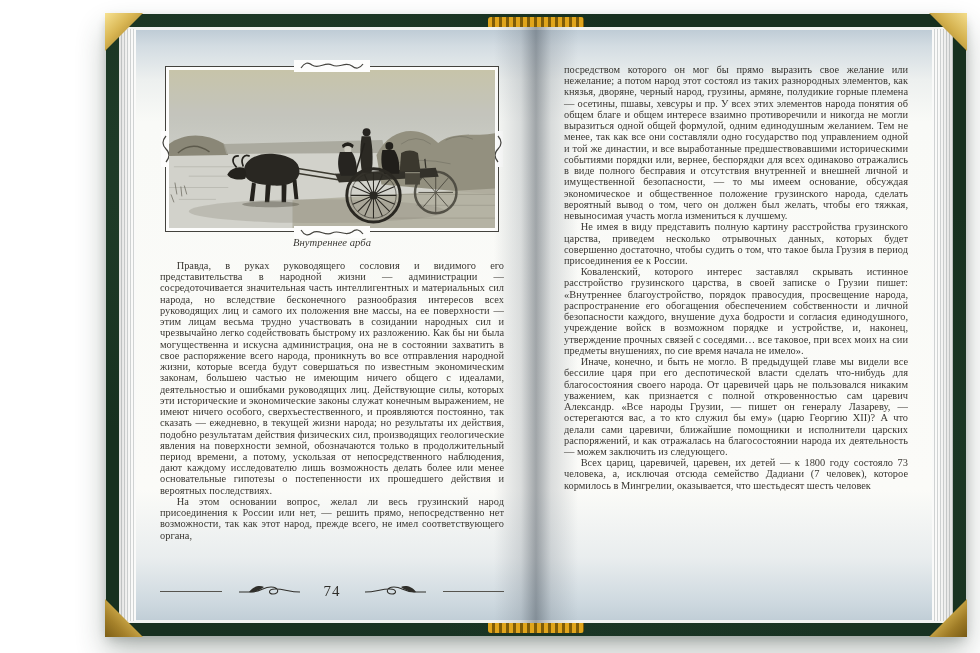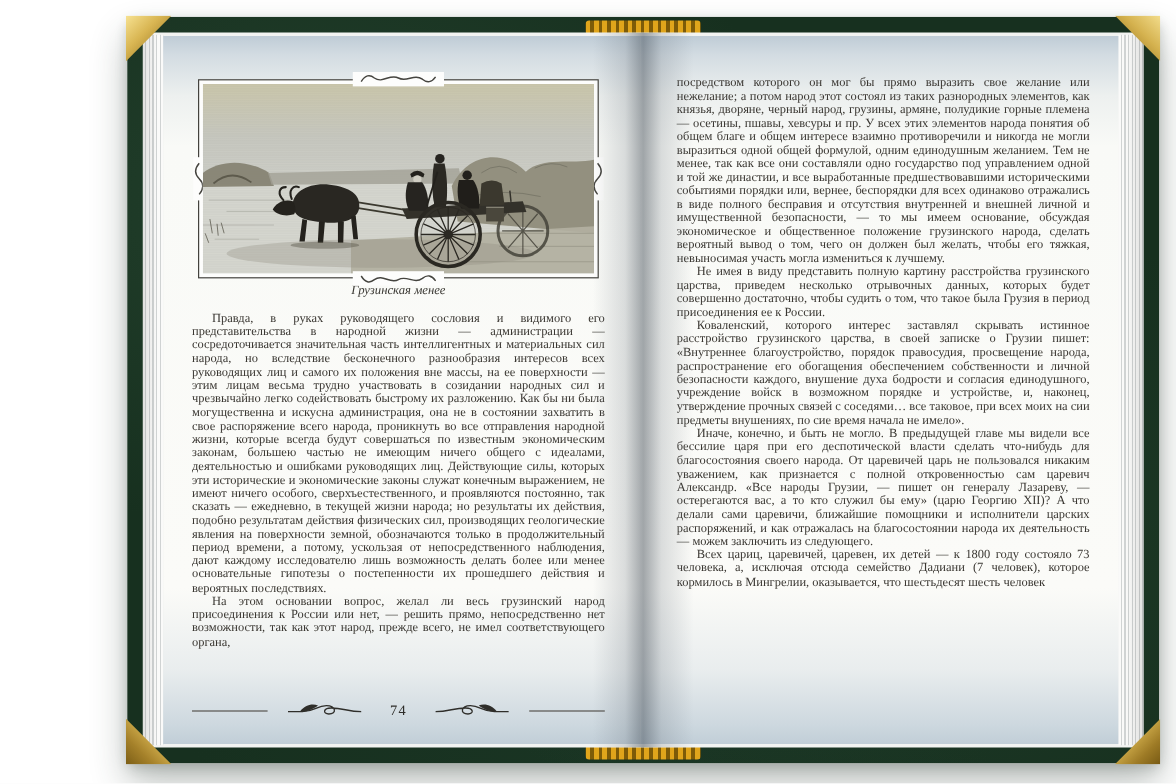--- a/index.html
+++ b/index.html
@@ -56,21 +56,21 @@
   .frame{position:relative;border:1px solid #43423d;background:#fdfdfc;padding:3px;}
   .frame svg.art{display:block;width:100%;height:158px;}
   .orn{position:absolute;background:#fdfdfc;line-height:0;}
   .orn.top{top:-7px;left:50%;transform:translateX(-50%);padding:0 5px;}
   .orn.bottom{bottom:-7px;left:50%;transform:translateX(-50%) scaleY(-1);padding:0 5px;}
   .orn.side-l{left:-5px;top:50%;transform:translateY(-50%);padding:4px 0;}
   .orn.side-r{right:-5px;top:50%;transform:translateY(-50%) scaleX(-1);padding:4px 0;}
   figcaption{margin-top:5px;text-align:center;font-style:italic;font-size:10.6px;color:#3c3a35;}
   
   .pfooter{position:absolute;bottom:20px;display:flex;align-items:center;gap:17px;
-           font-size:12px;color:#2e2d29;}
+           font-size:15px;color:#2e2d29;}
   .page.left .pfooter{left:24px;right:30px;}
   .page.right .pfooter{left:30px;right:24px;}
   .rule{flex:1;height:1px;background:#56544e;}
   .flourish{flex:none;line-height:0;}
   .flourish.flip svg{transform:scaleX(-1);}
   .pnum{flex:none;padding:0 6px;letter-spacing:1px;}
 </style>
 </head>
 <body>
 
@@ -178,21 +178,21 @@
                 <path d="M432,162 C428,180 430,198 436,210 L466,210 C468,192 464,172 456,162 Z" fill="#201e1a"></path>
 
                 <g stroke="#2a2822" fill="none">
                   <circle cx="414" cy="254" r="54" stroke-width="6"></circle>
                   <circle cx="414" cy="254" r="46" stroke-width="1.5" opacity="0.8"></circle>
                   <path d="M460,254 L368,254 M457,272 L372,236 M447,287 L382,222 M432,296 L396,212 M414,300 L414,208 M396,296 L432,212 M382,287 L447,222 M372,272 L457,236" stroke-width="2.2"></path>
                 </g>
                 <circle cx="414" cy="254" r="8" fill="#2a2822"></circle>
               </svg>
             </div>
-            <figcaption>Грузинская менее</figcaption>
+            <figcaption>Внутреннее арба</figcaption>
           </figure>
 
           <div class="body-text">
             <p>Правда, в руках руководящего сословия и видимого его представительства в народной жизни — администрации — сосредоточивается значительная часть интеллигентных и материальных сил народа, но вследствие бесконечного разнообразия интересов всех руководящих лиц и самого их положения вне массы, на ее поверхности — этим лицам весьма трудно участвовать в созидании народных сил и чрезвычайно легко содействовать быстрому их разложению. Как бы ни была могущественна и искусна администрация, она не в состоянии захватить в свое распоряжение всего народа, проникнуть во все отправления народной жизни, которые всегда будут совершаться по известным экономическим законам, большею частью не имеющим ничего общего с идеалами, деятельностью и ошибками руководящих лиц. Действующие силы, которых эти исторические и экономические законы служат конечным выражением, не имеют ничего особого, сверхъестественного, и проявляются постоянно, так сказать — ежедневно, в текущей жизни народа; но результаты их действия, подобно результатам действия физических сил, производящих геологические явления на поверхности земной, обозначаются только в продолжительный период времени, а потому, ускользая от непосредственного наблюдения, дают каждому исследователю лишь возможность делать более или менее основательные гипотезы о постепенности их прошедшего действия и вероятных последствиях.</p>
             <p>На этом основании вопрос, желал ли весь грузинский народ присоединения к России или нет, — решить прямо, непосредственно нет возможности, так как этот народ, прежде всего, не имел соответствующего органа,</p>
           </div>
 
           <div class="pfooter">
             <div class="rule"></div>
             <span class="flourish">

